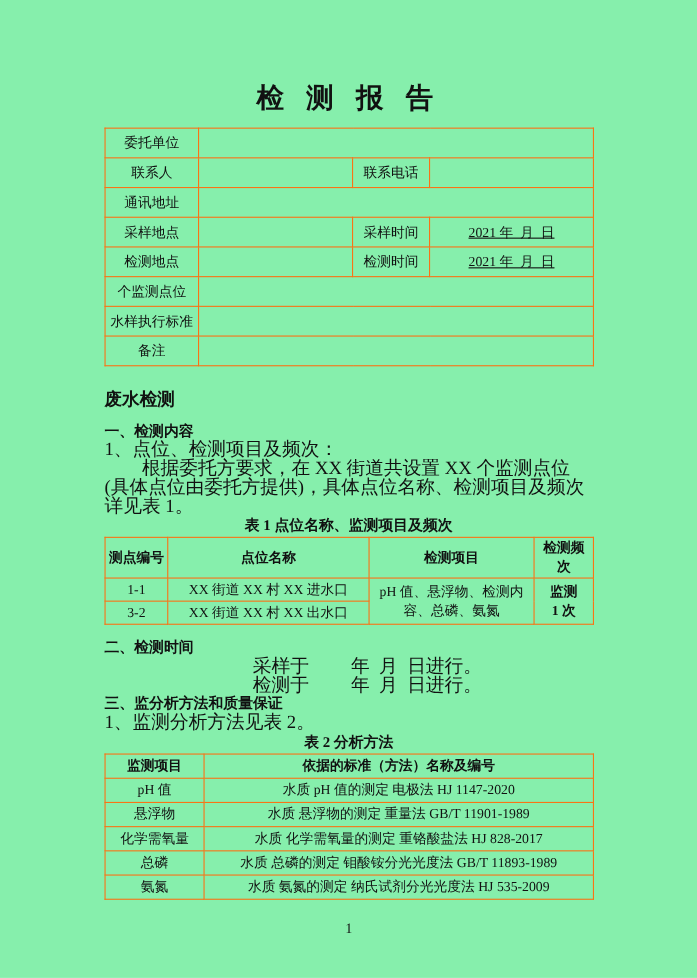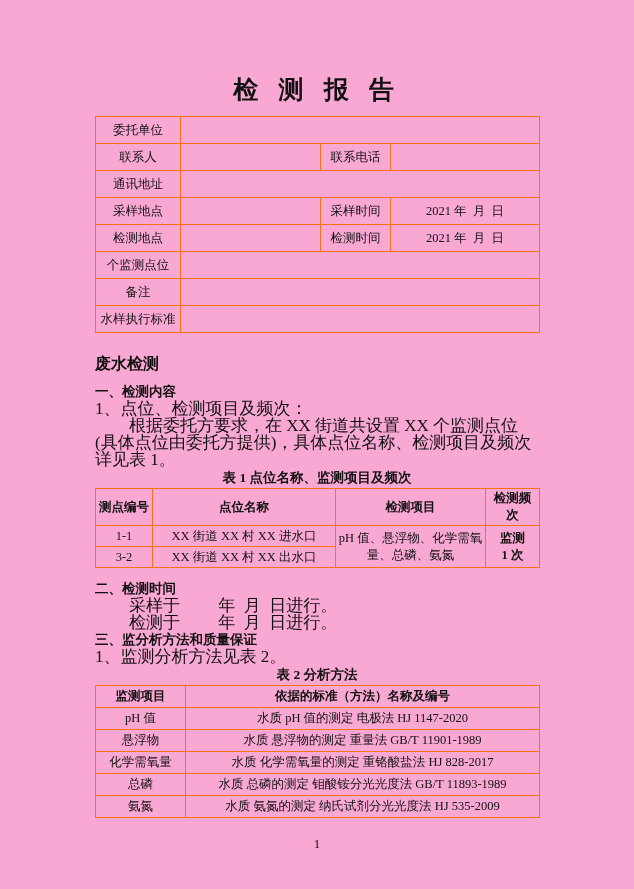--- a/index.html
+++ b/index.html
@@ -1,21 +1,21 @@
 <!DOCTYPE html>
 <html><head>
 <meta charset="utf-8">
 <style>
   html,body{margin:0;padding:0;background:#ffffff;}
   .page{
     position:relative;
     width:634px;height:889px;
     box-sizing:border-box;
     padding:75px 95px 0 95px;
-    background:#f9a8d4;
+    background:#86efac;
     overflow:hidden;
     font-family:"Liberation Serif","DejaVu Serif",serif;
     color:#111111;
   }
   .title{
     margin:0 0 11px 0;
     text-align:center;
     font-size:25px;
     font-weight:bold;
     letter-spacing:7px;
@@ -45,28 +45,28 @@
     font-size:16px;font-weight:bold;line-height:20px;
   }
   .h-sub{
     margin:9px 0 0 0;
     font-size:13.5px;font-weight:bold;line-height:17px;
   }
   .body-line{
     margin:0;font-size:17px;line-height:17px;white-space:pre-wrap;
   }
   .para-indent{text-indent:2em;}
-  .pad-indent{padding-left:2em;}
+  .pad-indent{padding-left:2em;text-align:center;}
   .caption{
     margin:0;text-align:center;
     font-size:13.5px;font-weight:bold;line-height:17px;
   }
   .caption.gap{margin-top:1px;margin-bottom:2px;}
   .pre-line{white-space:pre-line;font-weight:bold;}
-  .ws-pre{white-space:pre;}
+  .ws-pre{white-space:pre;text-decoration:underline;}
   .page-num{
     position:absolute;left:0;right:0;top:836px;
     text-align:center;font-size:13px;
   }
 </style>
 </head>
 <body>
 
 <div class="page">
 
@@ -104,25 +104,25 @@
       <td>检测地点</td>
       <td></td>
       <td>检测时间</td>
       <td class="ws-pre">2021 年  月  日</td>
     </tr>
     <tr>
       <td>个监测点位</td>
       <td colspan="3"></td>
     </tr>
     <tr>
+      <td>水样执行标准</td>
+      <td colspan="3"></td>
+    </tr>
+    <tr>
       <td>备注</td>
-      <td colspan="3"></td>
-    </tr>
-    <tr>
-      <td>水样执行标准</td>
       <td colspan="3"></td>
     </tr>
   </tbody>
     </table>
 
   <h2 class="h-section">废水检测</h2>
 
   <h3 class="h-sub">一、检测内容</h3>
   <p class="body-line">1、点位、检测项目及频次：</p>
   <p class="body-line para-indent">根据委托方要求，在 XX 街道共设置 XX 个监测点位(具体点位由委托方提供)，具体点位名称、检测项目及频次详见表 1。</p>
@@ -139,21 +139,21 @@
     <tbody>
         <tr class="hdr">
       <th>测点编号</th>
       <th>点位名称</th>
       <th>检测项目</th>
       <th>检测频次</th>
     </tr>
     <tr>
       <td>1-1</td>
       <td>XX 街道 XX 村 XX 进水口</td>
-      <td rowspan="2">pH 值、悬浮物、化学需氧量、总磷、氨氮</td>
+      <td rowspan="2">pH 值、悬浮物、检测内容、总磷、氨氮</td>
       <td rowspan="2" class="pre-line">监测
 1 次</td>
     </tr>
     <tr>
       <td>3-2</td>
       <td>XX 街道 XX 村 XX 出水口</td>
     </tr>
   </tbody>
     </table>
 

